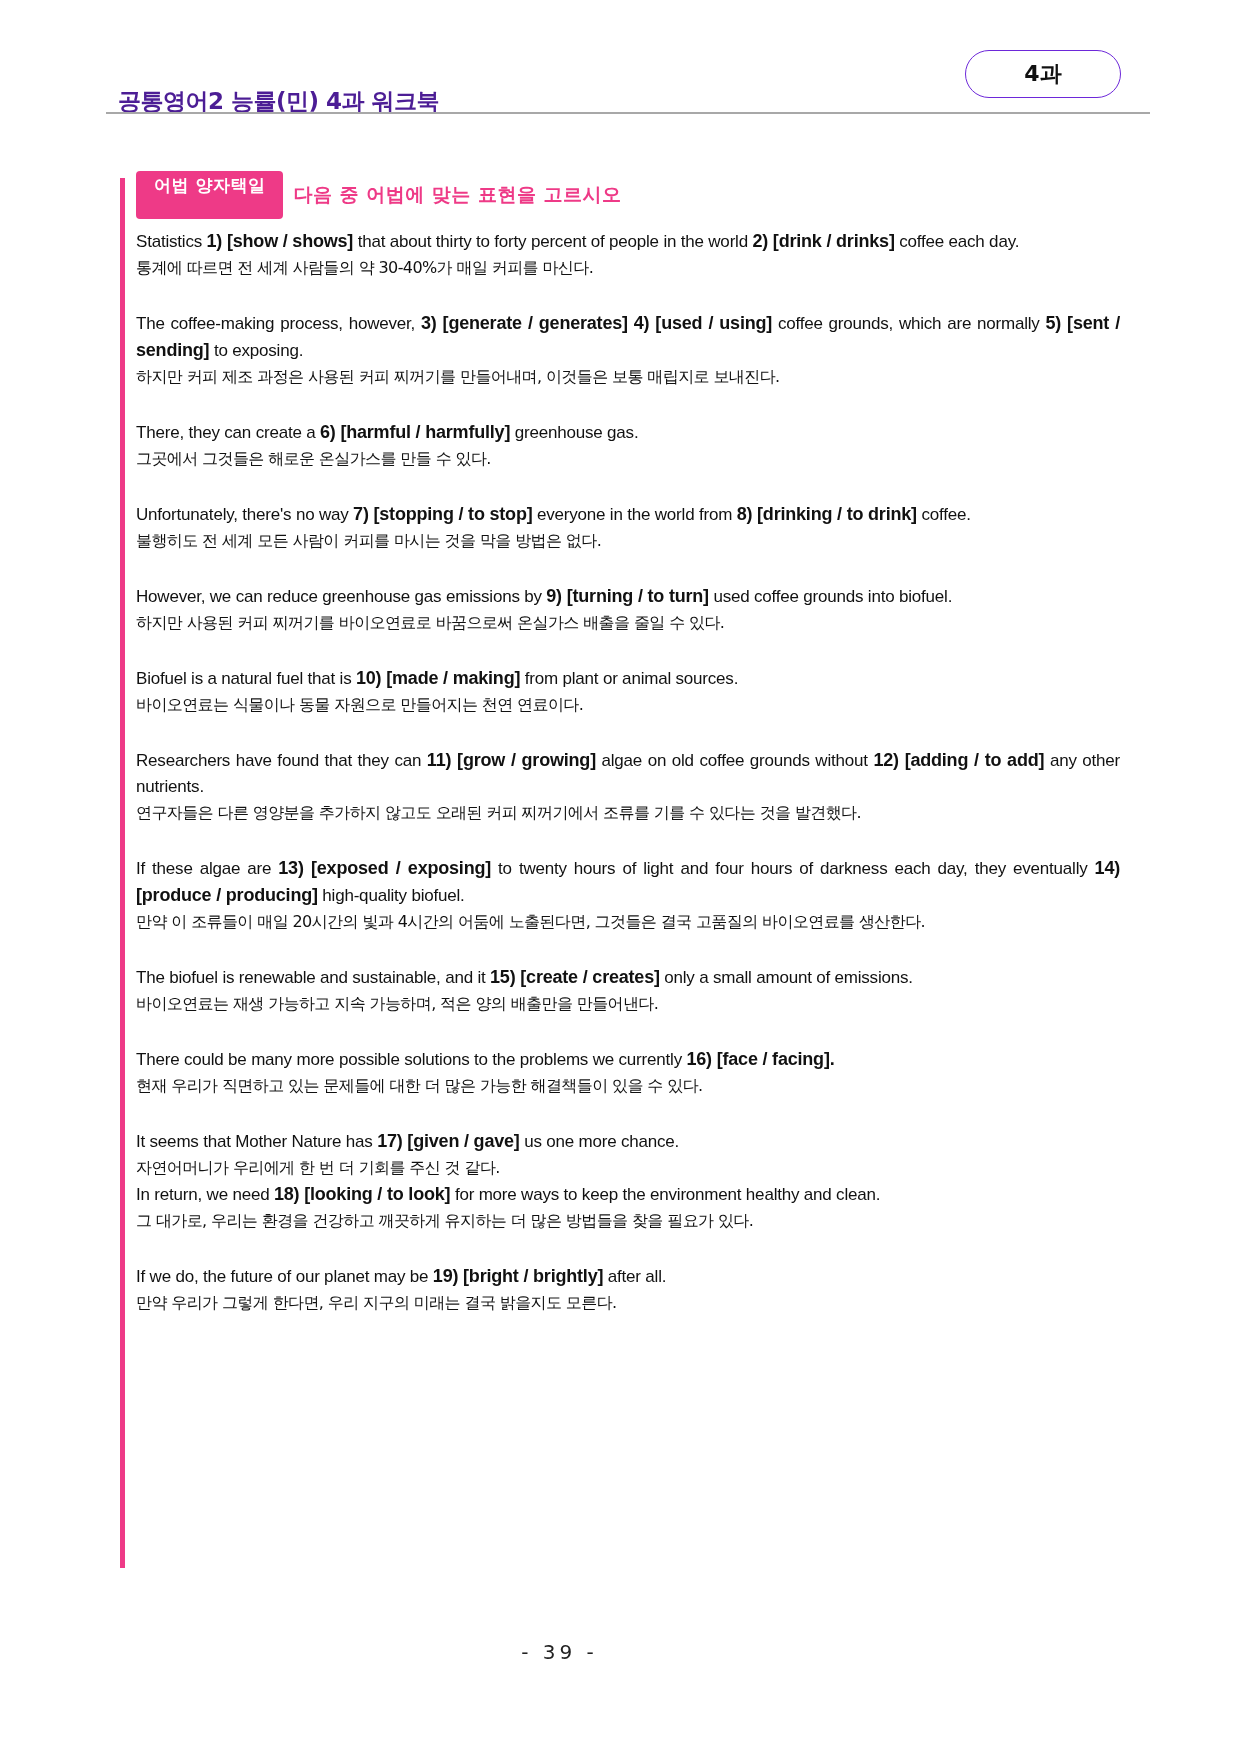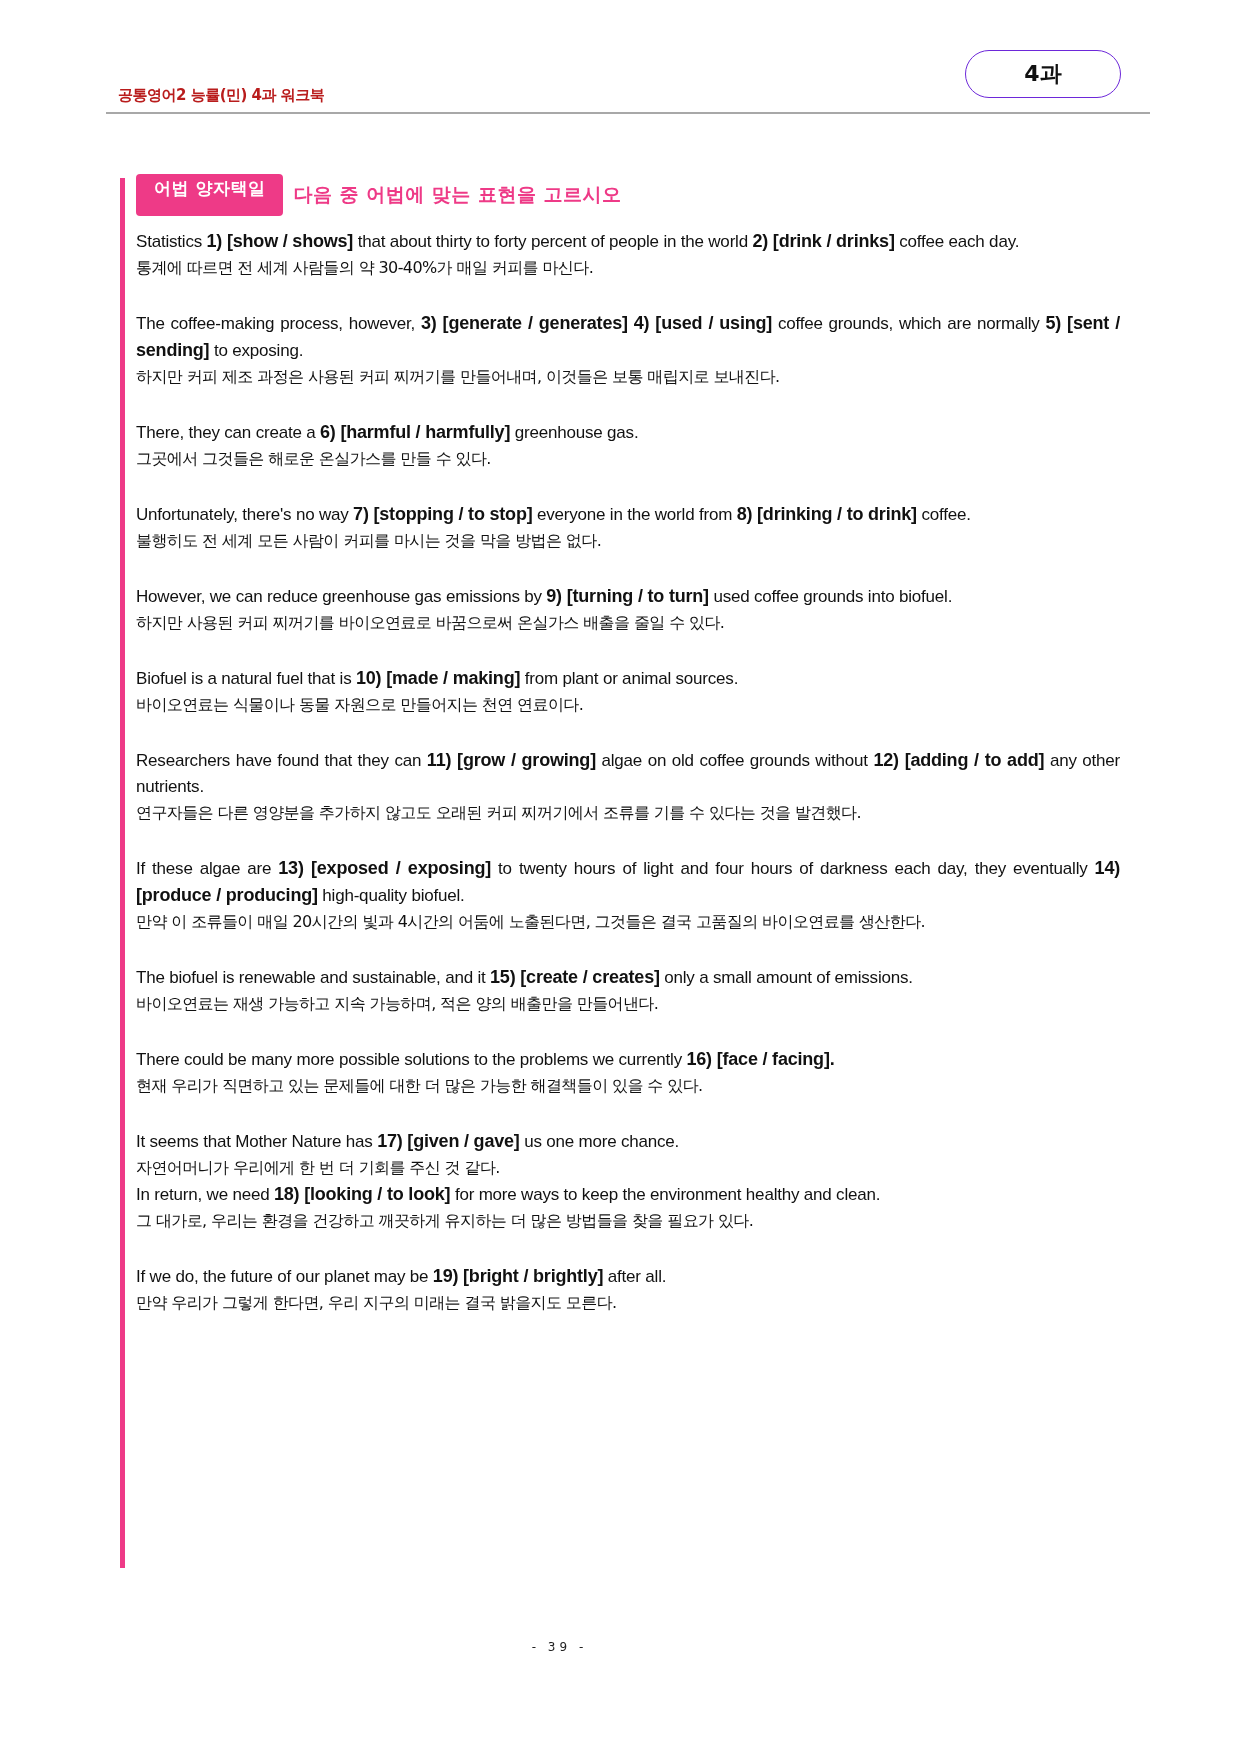--- a/index.html
+++ b/index.html
@@ -12,24 +12,24 @@
       height: 1753px;
       position: relative;
       font-family: "DejaVu Sans", "Liberation Sans", sans-serif;
       color: #111111;
       overflow: hidden;
     }
     .header-title {
       position: absolute;
       left: 118px;
       top: 86px;
-      font-size: 15px;
+      font-size: 23px;
       font-weight: bold;
       letter-spacing: -0.5px;
-      color: #b91c1c;
+      color: #4c1d95;
     }
     .chapter-pill {
       position: absolute;
       left: 965px;
       top: 50px;
       width: 156px;
       height: 48px;
       border: 1px solid #6d28d9;
       border-radius: 24px;
       display: flex;
@@ -62,21 +62,21 @@
       display: flex;
       align-items: center;
       margin-top: 2px;
       height: 30px;
     }
     .section-badge {
       background: #ee3a87;
       color: #ffffff;
       font-size: 17px;
       font-weight: bold;
-      padding: 3px 18px 16px 18px;
+      padding: 3px 18px 22px 18px;
       border-radius: 4px;
       letter-spacing: 0.5px;
     }
     .section-instruction {
       color: #ee3a87;
       font-size: 19px;
       font-weight: bold;
       margin-left: 10px;
       letter-spacing: 0.5px;
     }
@@ -99,21 +99,21 @@
       font-weight: bold;
       font-size: 18px;
     }
     .gap-lg { height: 29px; }
     .page-number {
       position: absolute;
       left: 0;
       width: 1119px;
       top: 1640px;
       text-align: center;
-      font-size: 12px;
+      font-size: 20px;
       letter-spacing: 4px;
       color: #222;
     }
   </style>
 </head>
 <body>
 
 <div class="header-title">공통영어2 능률(민) 4과 워크북</div>
 <div class="chapter-pill">
   <span>4과</span>

